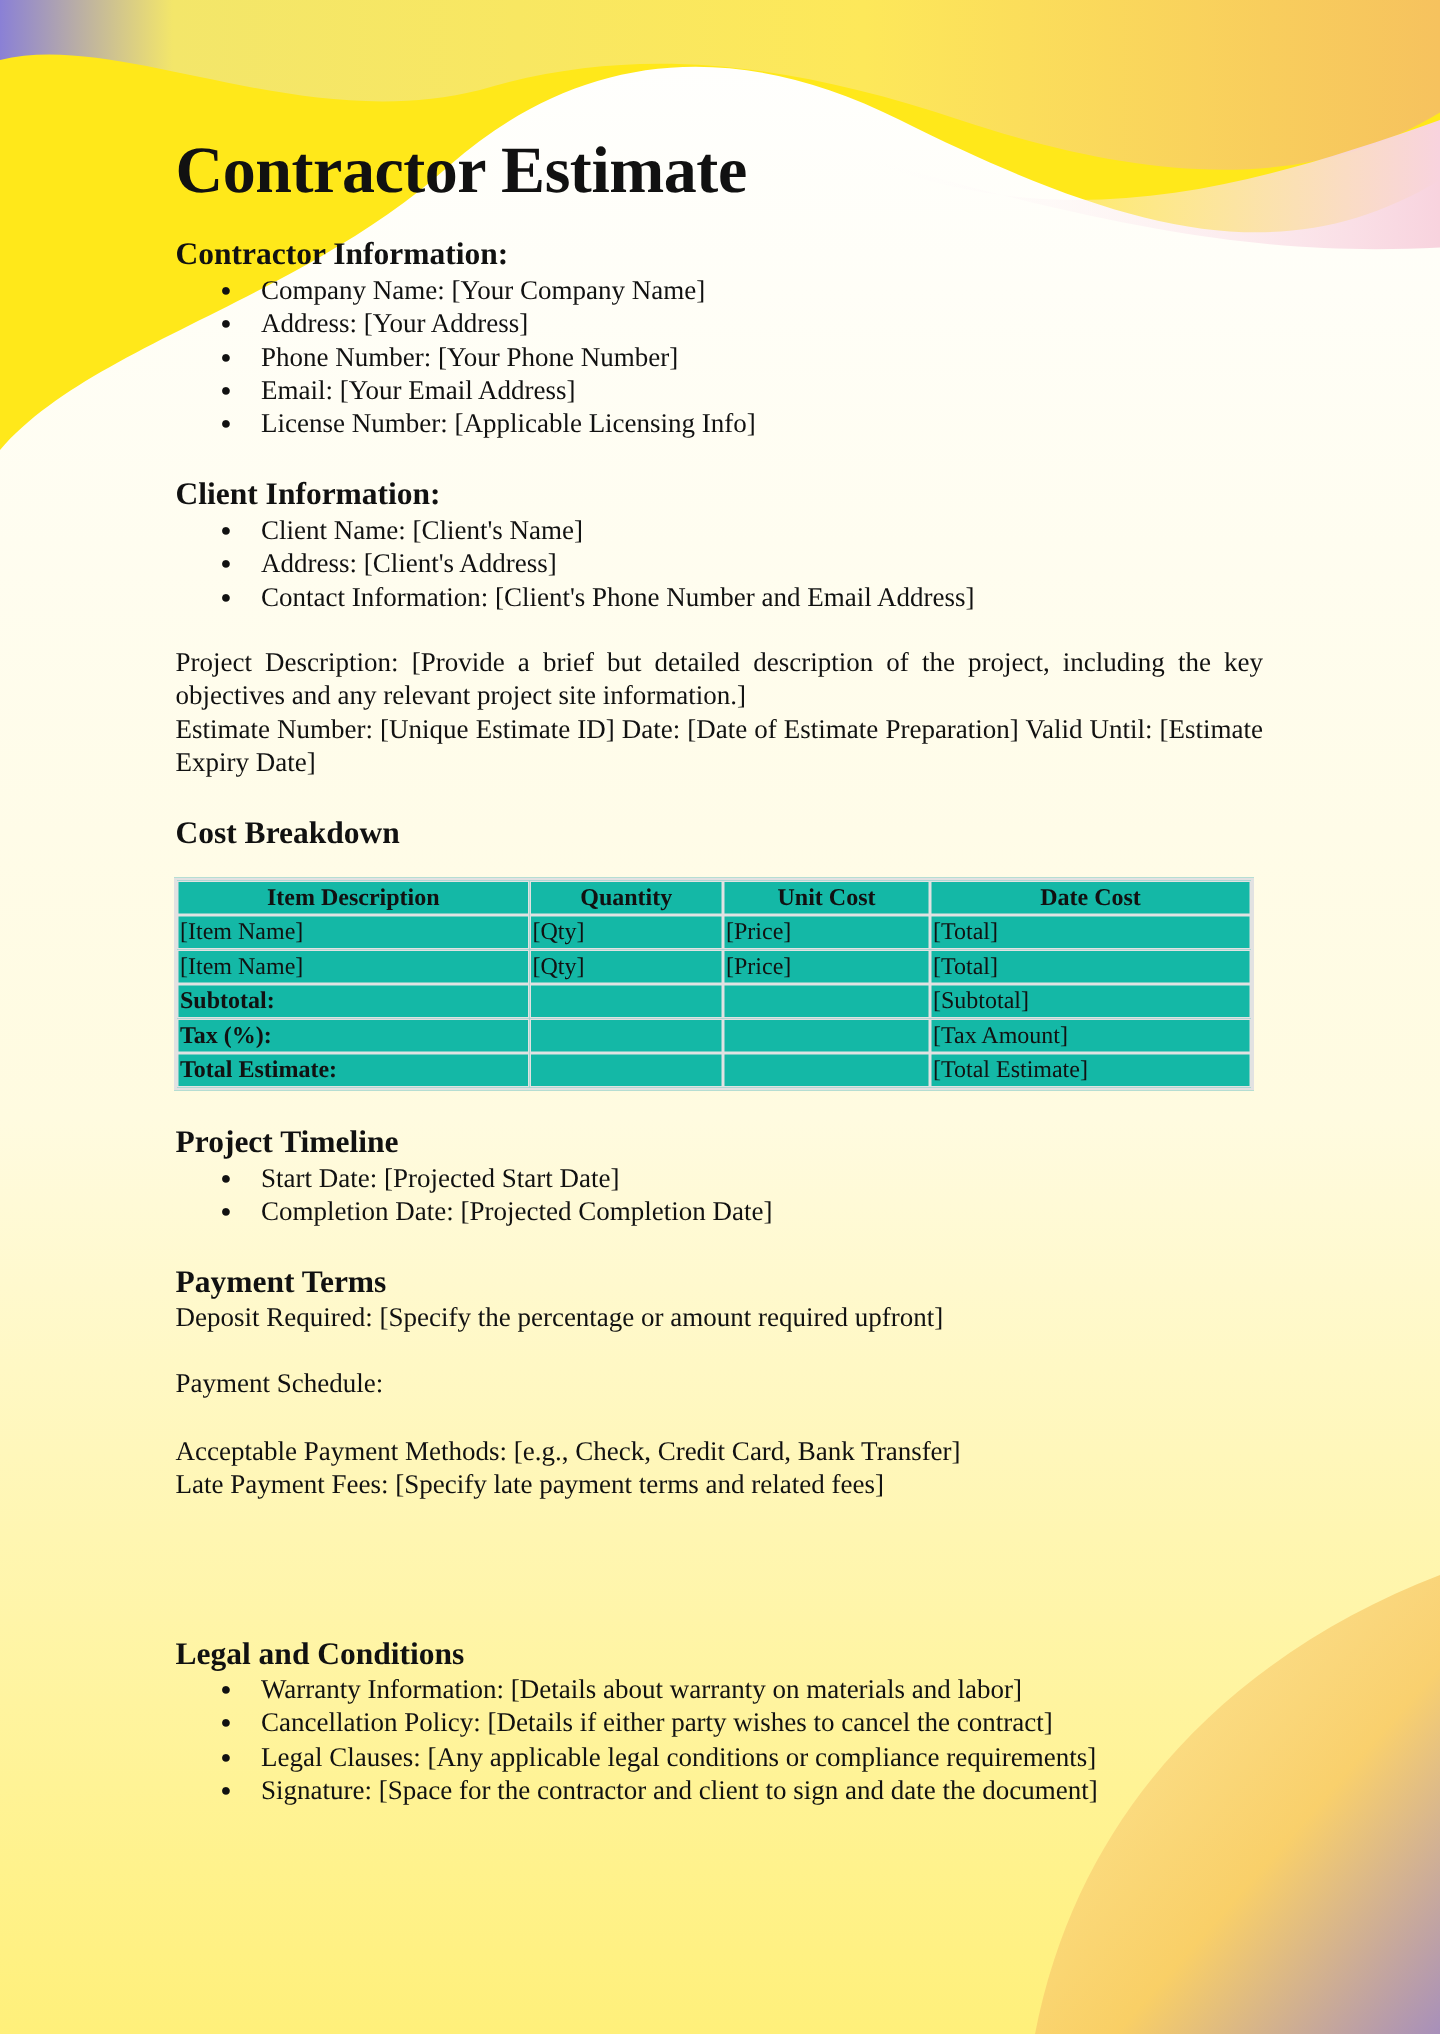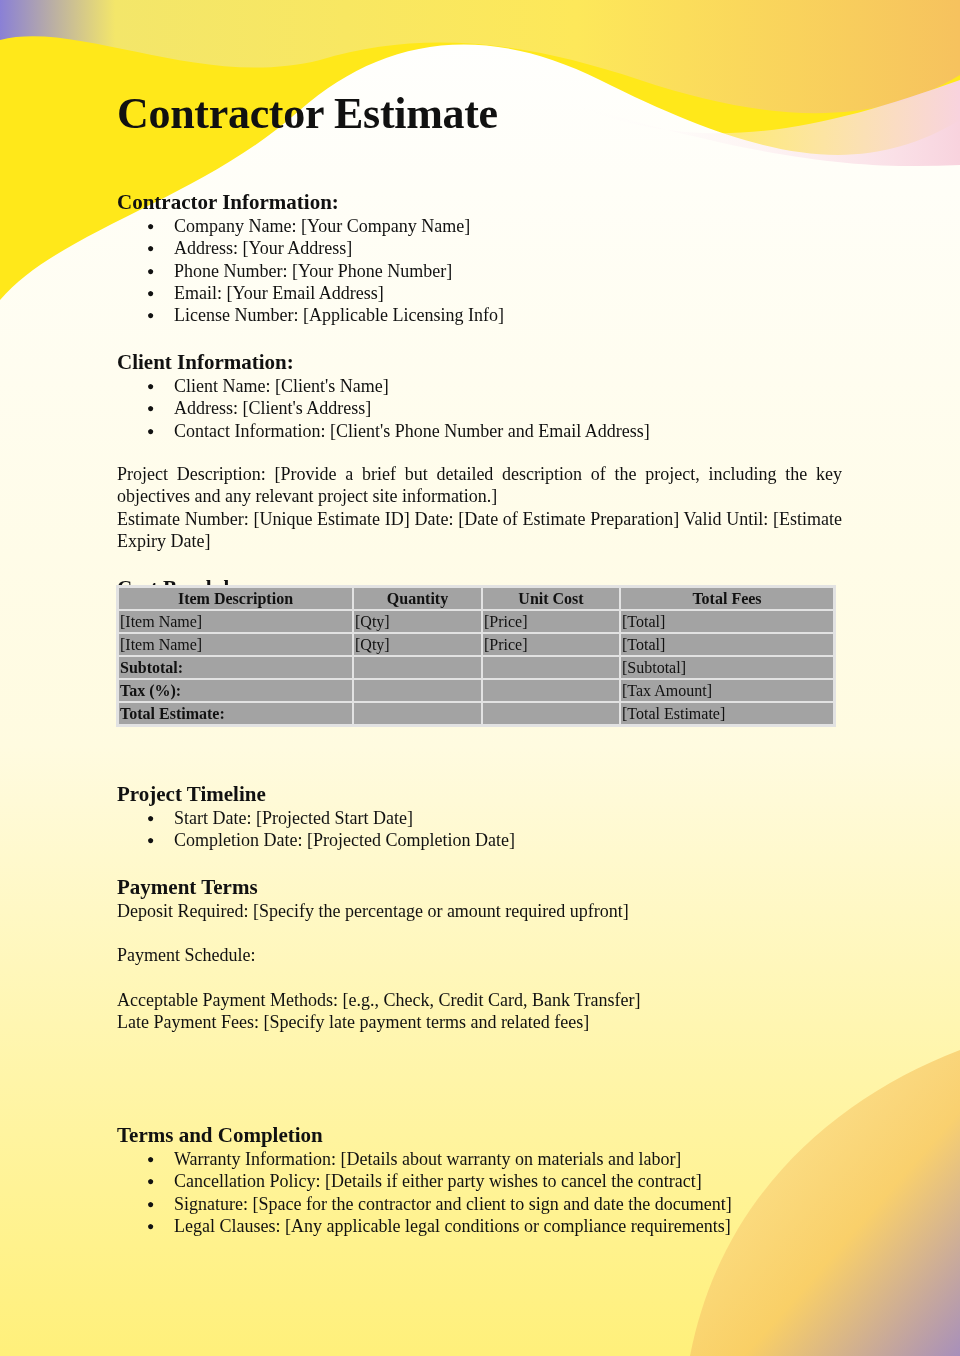--- a/index.html
+++ b/index.html
@@ -2,29 +2,29 @@
 <html><head>
 <meta charset="utf-8">
 <style>
   html, body { margin: 0; padding: 0; }
   body { width: 960px; height: 1356px; position: relative; overflow: hidden; background: #ffffff;
          font-family: "Liberation Serif", "DejaVu Serif", serif; color: #111; }
   .bg { position: absolute; left: 0; top: 0; width: 960px; height: 1356px; z-index: 0; }
   .page { position: absolute; left: 0; top: 0; width: 960px; z-index: 1; }
   h1 { position: absolute; left: 117px; top: 88px; margin: 0; font-size: 44px; font-weight: bold; letter-spacing: -0.3px; }
   h2 { margin: 0; font-size: 21px; font-weight: bold; line-height: 26px; }
-  .sec { position: absolute; left: 117px; width: 728px; margin-top: 33px; }
+  .sec { position: absolute; left: 117px; width: 728px; }
   ul { list-style: none; margin: 0; padding: 0 0 0 30px; }
   li { position: relative; padding-left: 27px; font-size: 18px; line-height: 22.3px; }
   li::before { content: "\25CF"; position: absolute; left: 0; top: 0; font-size: 12px; }
   b { font-weight: normal; }
   p { margin: 0; font-size: 18px; line-height: 22.3px; }
   .just { text-align: justify; }
   table { border-collapse: separate; border-spacing: 0; position: absolute; left: 116px; top: 585px; width: 720px;
-          border: 2px solid #e2e2e2; background: #a3a3a3; }
+          border: 2px solid #e2e2e2; background: #14b8a6; }
   td, th { border: 1px solid #e2e2e2; font-size: 16px; height: 21px; padding: 0 1px; text-align: left; font-weight: normal; }
   th { font-weight: bold; text-align: center; }
   td.b { font-weight: bold; }
 </style>
 </head>
 <body>
 
 <svg class="bg" viewBox="0 0 960 1356" preserveAspectRatio="none">
   <defs>
     <linearGradient id="topg" x1="0" y1="0" x2="1" y2="0">
@@ -92,21 +92,21 @@
         <col style="width:235px">
         <col style="width:129px">
         <col style="width:138px">
         <col>
       </colgroup>
     <tbody>
         <tr>
       <th>Item Description</th>
       <th>Quantity</th>
       <th>Unit Cost</th>
-      <th>Total Fees</th>
+      <th>Date Cost</th>
     </tr>
     <tr>
       <td>[Item Name]</td>
           <td>[Qty]</td>
           <td>[Price]</td>
           <td>[Total]</td>
     </tr>
     <tr>
       <td>[Item Name]</td>
           <td>[Qty]</td>
@@ -144,21 +144,21 @@
 
   <div class="sec" style="top:841px;">
     <h2>Payment Terms</h2>
     <p>Deposit Required: [Specify the percentage or amount required upfront]</p>
     <p style="margin-top:22px;"><b>Payment Schedule:</b></p>
     <p style="margin-top:22px;"><b>Acceptable Payment Methods:</b><span> [e.g., Check, Credit Card, Bank Transfer]</span></p>
     <p>Late Payment Fees: [Specify late payment terms and related fees]</p>
   </div>
 
   <div class="sec" style="top:1089px;">
-    <h2>Terms and Completion</h2>
+    <h2>Legal and Conditions</h2>
     <ul>
       <li>Warranty Information: [Details about warranty on materials and labor]</li>
       <li>Cancellation Policy: [Details if either party wishes to cancel the contract]</li>
+      <li>Legal Clauses: [Any applicable legal conditions or compliance requirements]</li>
       <li>Signature: [Space for the contractor and client to sign and date the document]</li>
-      <li>Legal Clauses: [Any applicable legal conditions or compliance requirements]</li>
     </ul>
   </div>
 </div>
 
 </body></html>

